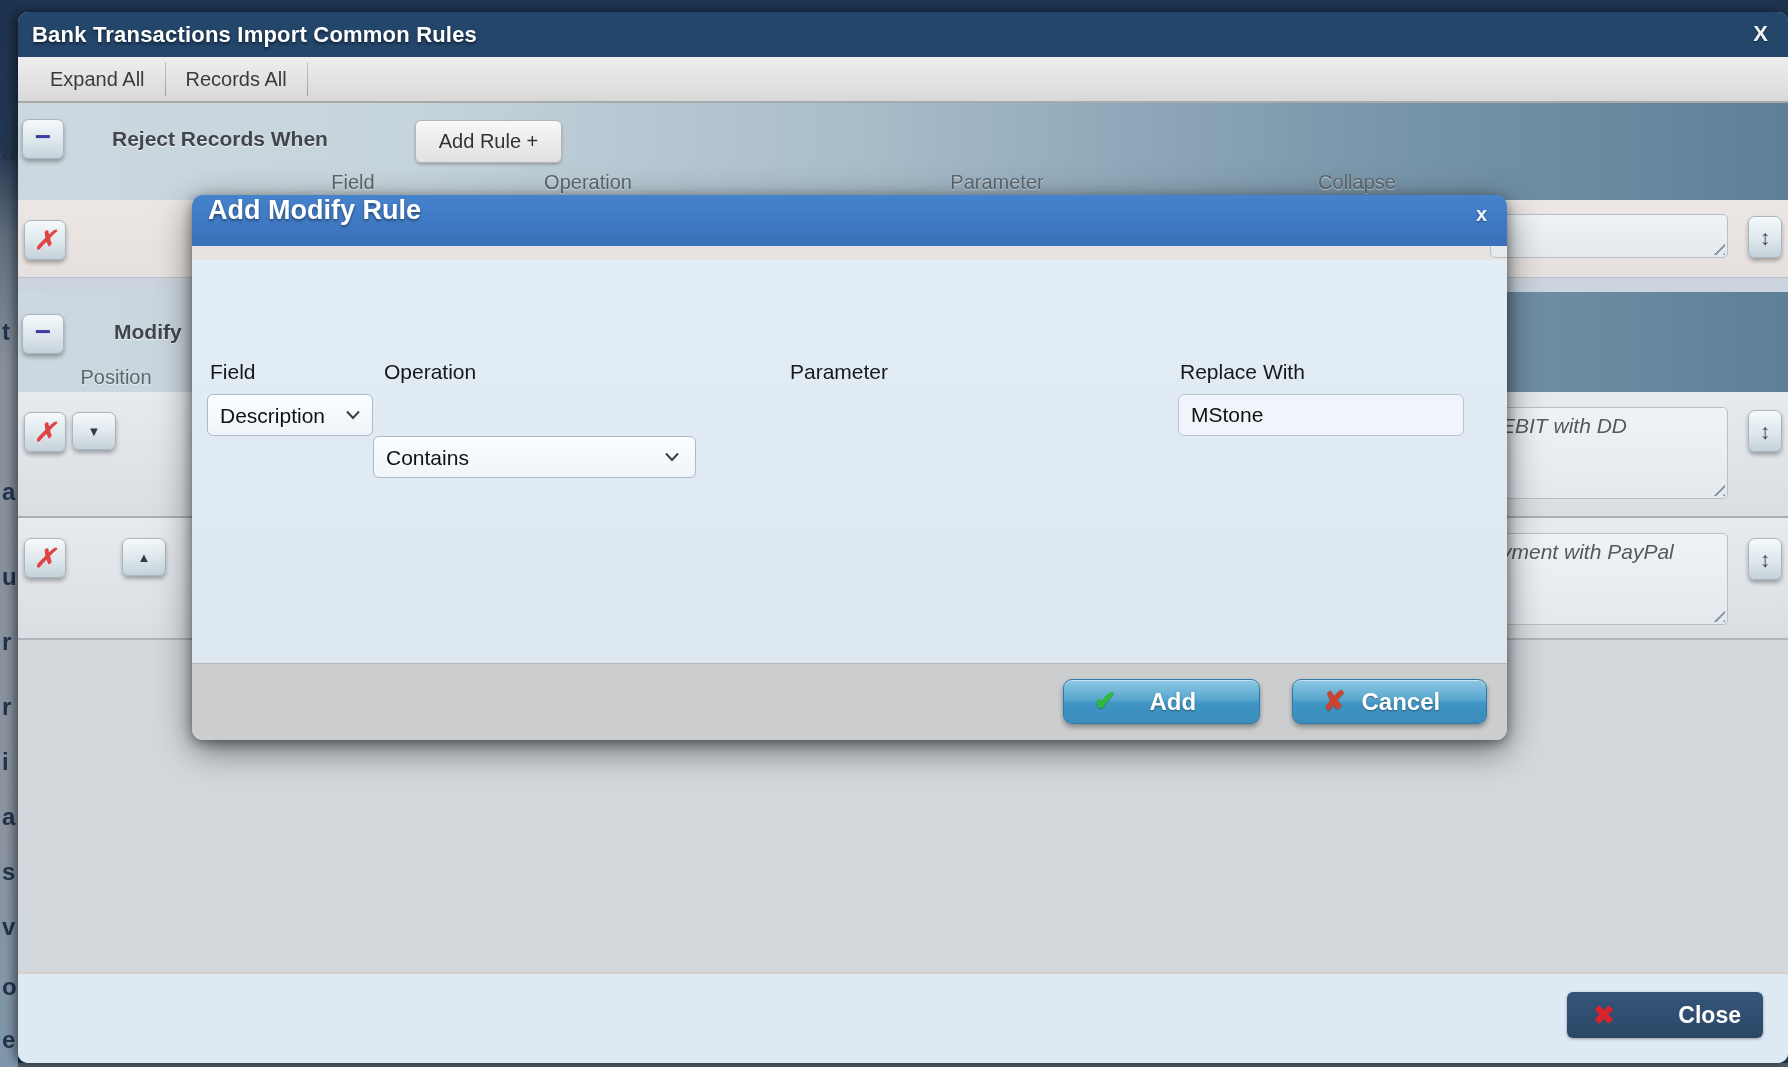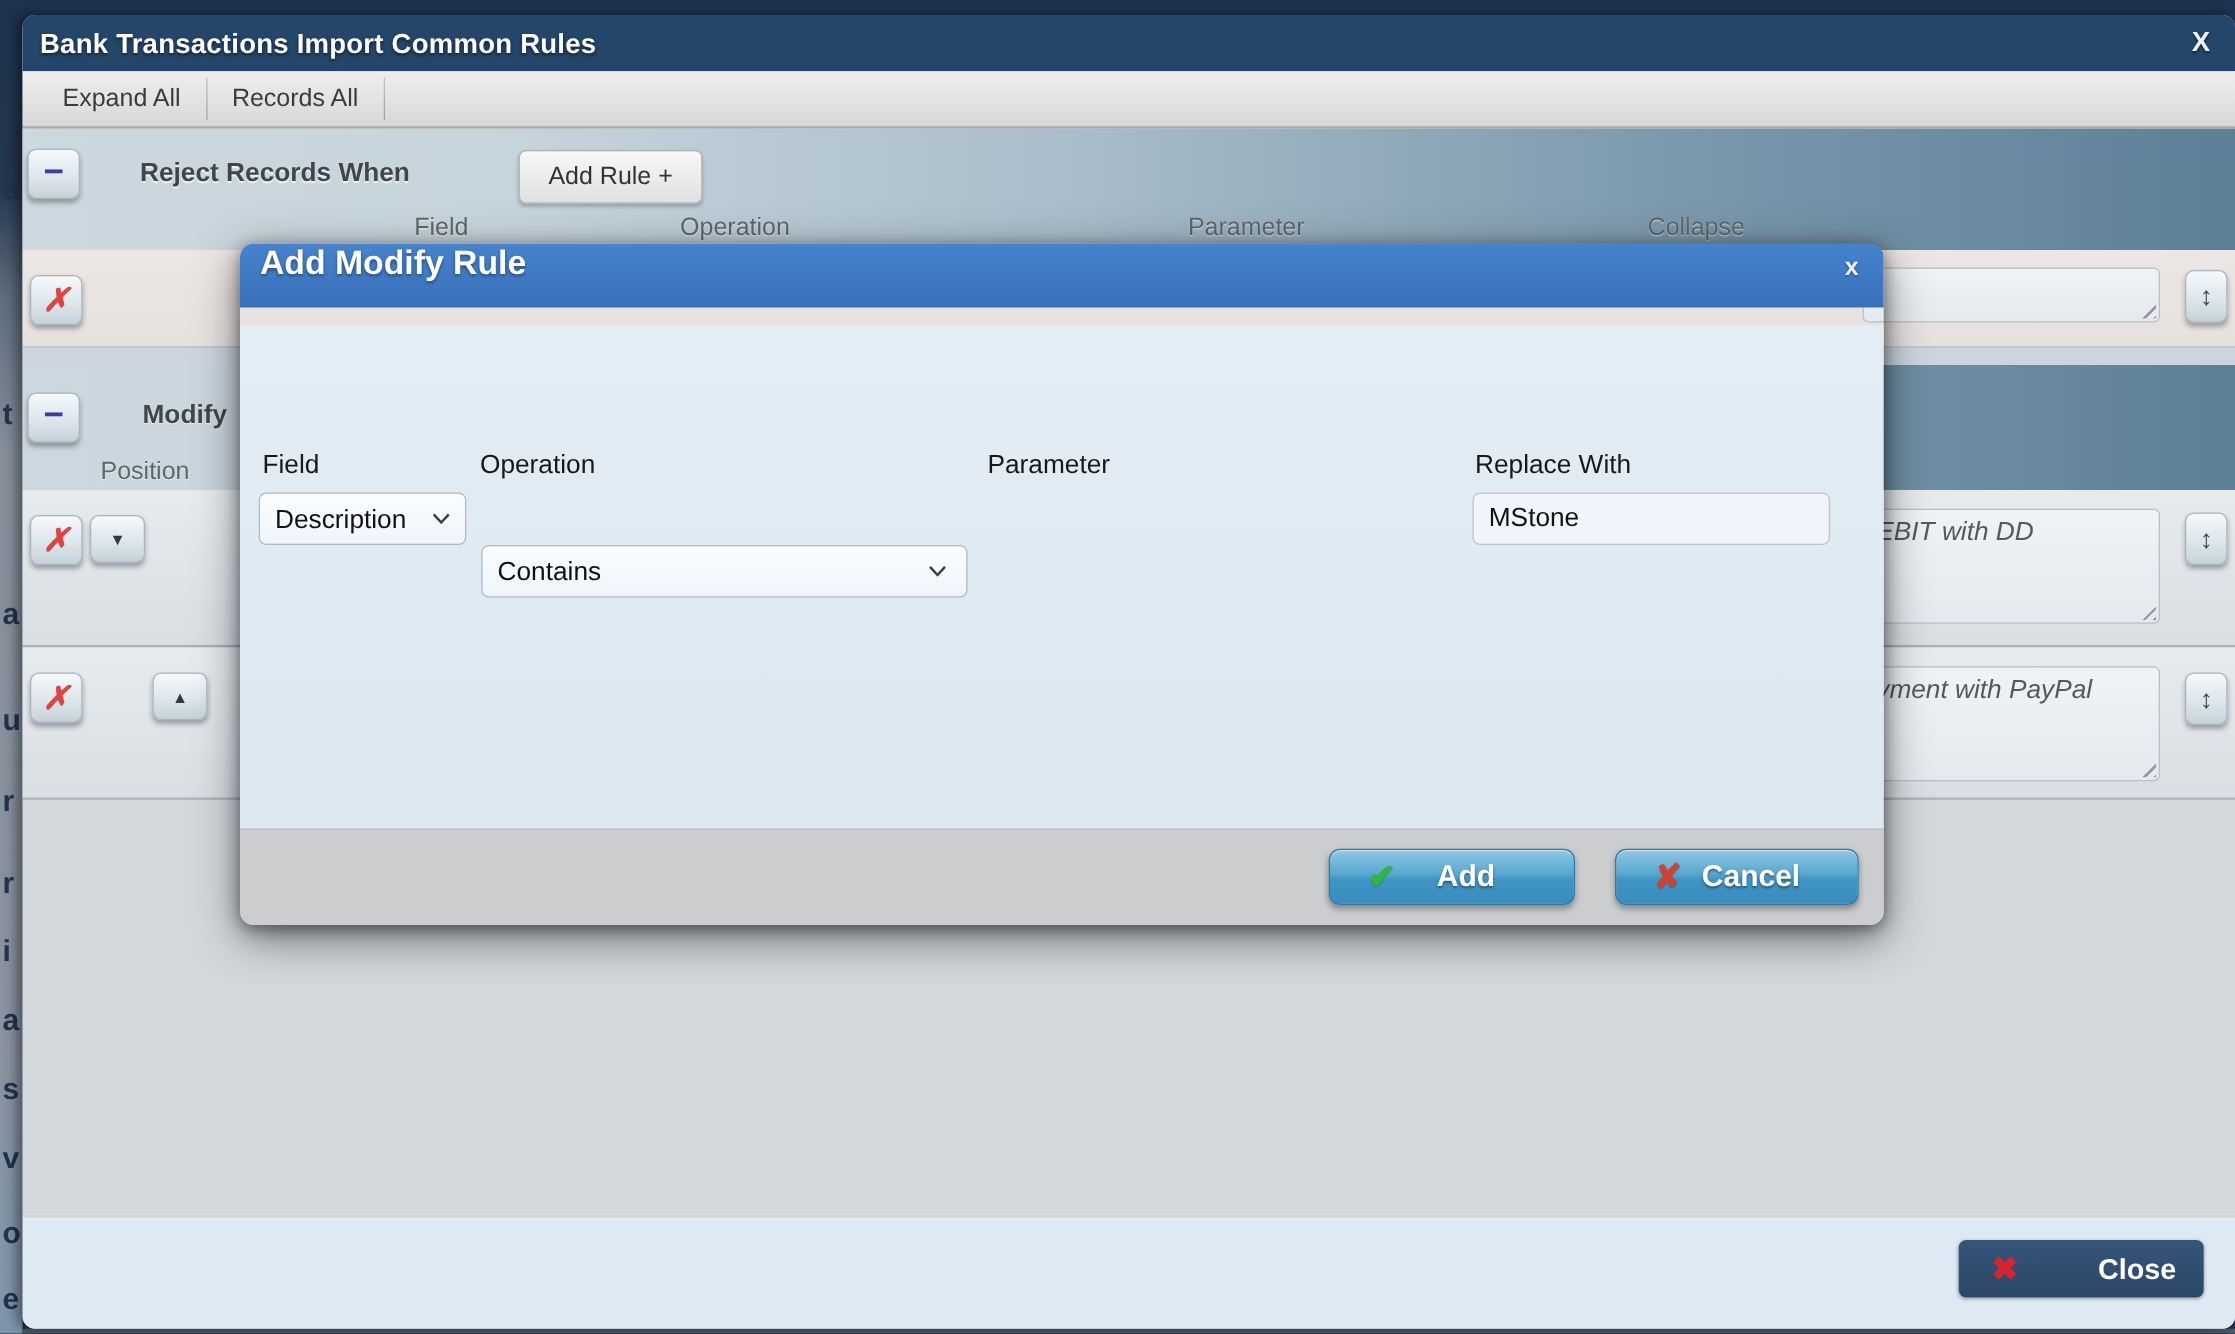--- a/index.html
+++ b/index.html
@@ -250,21 +250,21 @@
       <div class="ctrl sel-wrap" style="left:15px;width:166px">
         <select>
           <option>Description</option>
         </select>
         <svg class="chev" style="right:12px" width="16" height="10" viewBox="0 0 16 10">
           <polyline points="2,1.5 8,8 14,1.5" fill="none" stroke="#3a3f44" stroke-width="2"></polyline>
         </svg>
       </div>
 
       <span class="fld-label" style="left:192px">Operation</span>
-      <div class="ctrl sel-wrap" style="left:193px;width:389px">
+      <div class="ctrl sel-wrap" style="left:181px;width:323px">
         <select>
           <option>Contains</option>
         </select>
         <svg class="chev" style="right:16px" width="16" height="10" viewBox="0 0 16 10">
           <polyline points="2,1.5 8,8 14,1.5" fill="none" stroke="#3a3f44" stroke-width="2"></polyline>
         </svg>
       </div>
 
       <span class="fld-label" style="left:598px">Parameter</span>
 

